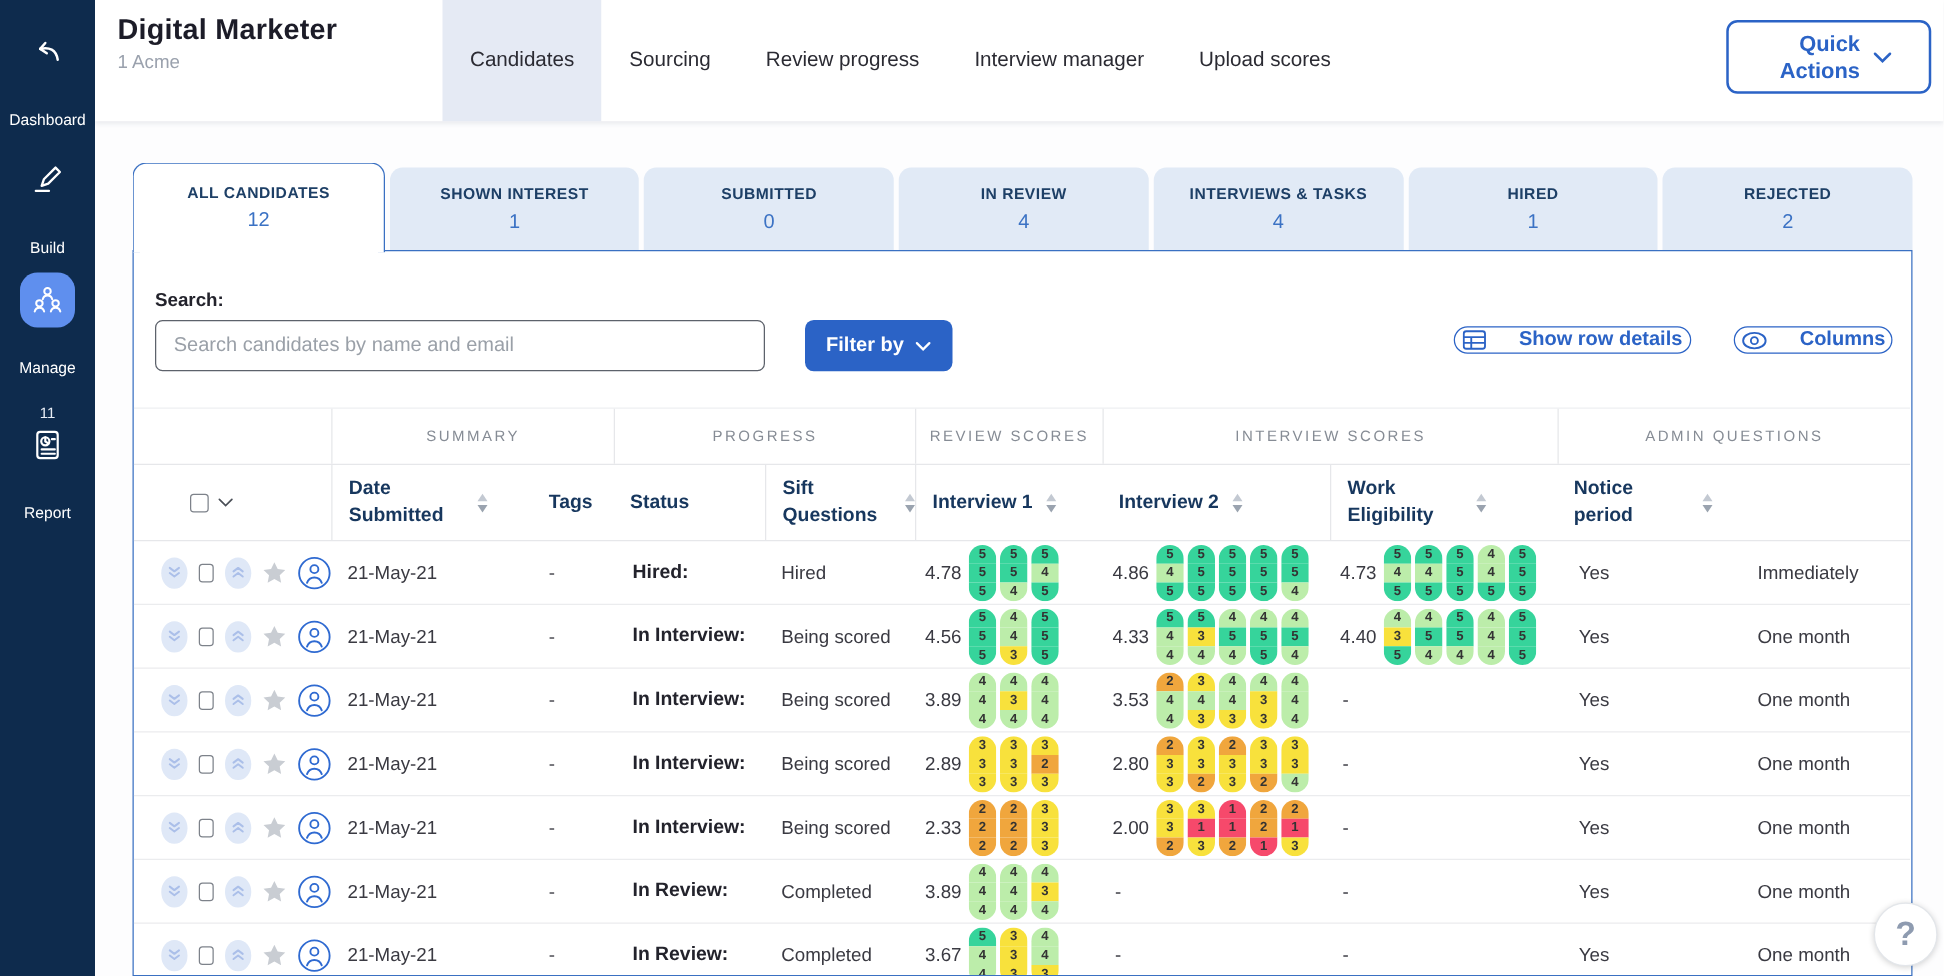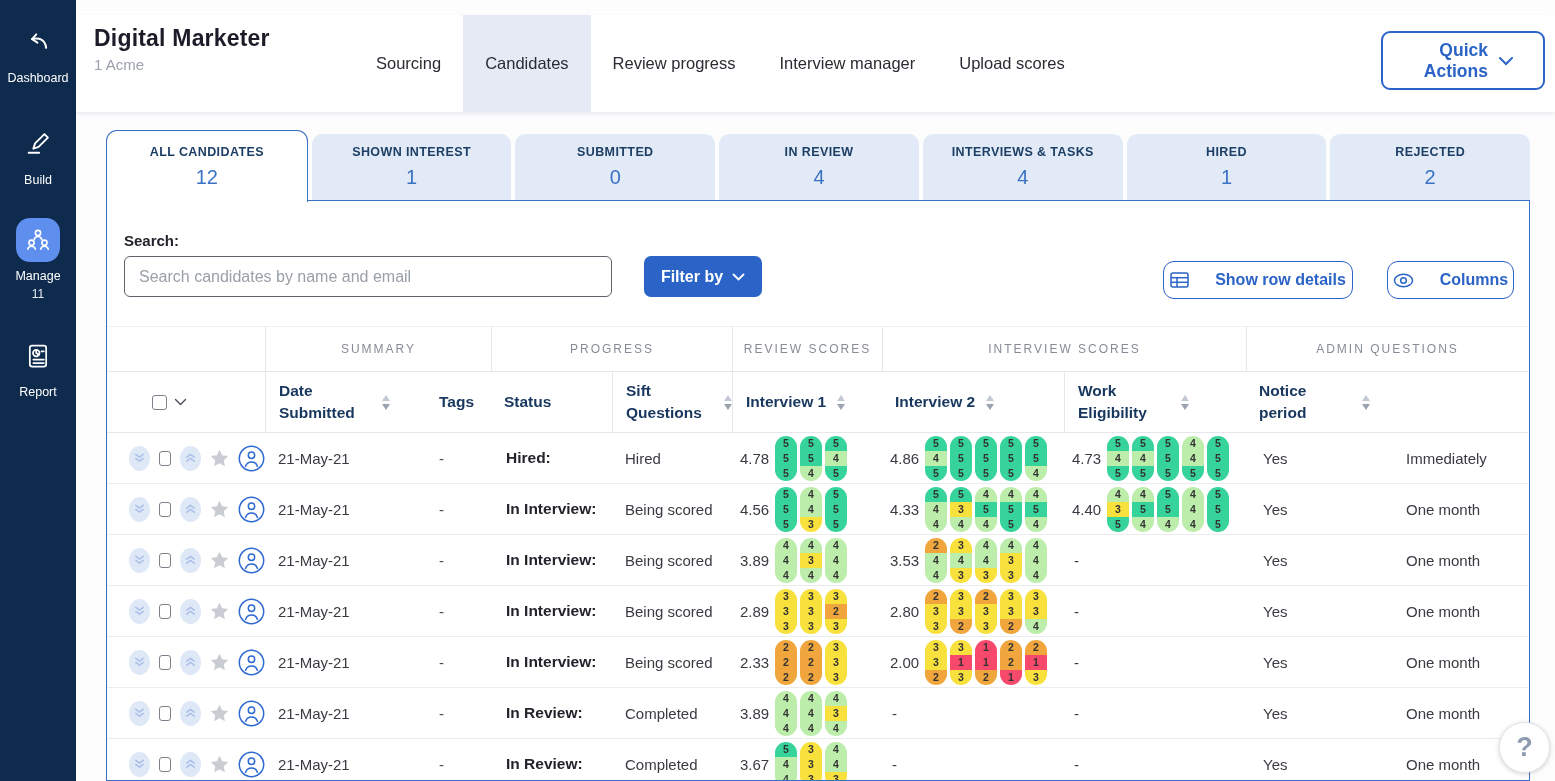--- a/index.html
+++ b/index.html
@@ -1,55 +1,55 @@
 <!DOCTYPE html>
 <html><head>
 <meta charset="utf-8">
 <style>
   * { box-sizing: border-box; margin: 0; padding: 0; }
   body { font-family: "Liberation Sans", sans-serif; background:#fff; }
   .page { position:relative; width:1555px; height:781px; background:#fdfdfe; overflow:hidden; }
 
   
   .sidebar { position:absolute; left:0; top:0; width:76px; height:781px; background:#0e2b4d; z-index:10; }
-  .side-item { position:absolute; width:76px; display:flex; flex-direction:column; align-items:center; gap:7px; color:#fff; cursor:pointer; }
+  .side-item { position:absolute; width:76px; display:flex; flex-direction:column; align-items:center; gap:25px; color:#fff; cursor:pointer; }
   .side-item .icon-wrap { width:44px; height:44px; display:flex; align-items:center; justify-content:center; border-radius:14px; }
   .side-item.active .icon-wrap { background:#5f8fee; }
   .side-label { font-size:12.5px; color:#fff; }
   .side-count { font-size:12px; color:#e8edf5; margin-top:-3px; }
 
   
-  .topbar { position:absolute; left:76px; top:15px; width:1479px; height:97px; background:#fff; box-shadow:0 2px 4px rgba(40,60,90,.10); z-index:5; }
+  .topbar { position:absolute; left:76px; top:0; width:1479px; height:97px; background:#fff; box-shadow:0 2px 4px rgba(40,60,90,.10); z-index:5; }
   .job-block { position:absolute; left:18px; top:10px; }
   .job-title { font-size:23px; font-weight:800; color:#1c1c28; letter-spacing:.2px; }
   .job-sub { font-size:15px; color:#9aa1ad; margin-top:4px; }
   .job-pill { display:inline-block; margin-top:8px; background:#3ce08e; color:#0d3a30; font-size:12.5px; padding:4px 10px; border-radius:11px; }
   .job-pill b { font-weight:700; }
   .nav-tabs { position:absolute; left:278px; top:0; height:97px; display:flex; }
   .nav-tab { height:97px; display:flex; align-items:center; padding:0 22px; font-size:16.5px; color:#2b2b33; cursor:pointer; }
   .nav-tab.active { background:#e5eaf4; }
   .qa-btn { position:absolute; right:10px; top:16px; width:164px; height:59px; border:2px solid #2b63c6; border-radius:9px; background:#fff;
             display:flex; align-items:center; justify-content:center; gap:10px; color:#2b63c6; font-weight:700; font-size:17.5px; cursor:pointer; }
   .qa-btn .qa-label { width:76px; text-align:right; line-height:1.2; }
 
   
   .tabs-row { position:absolute; left:106px; top:130px; width:1424px; height:70px; display:flex; gap:4px; z-index:4; }
   .status-tab { flex:1; margin-top:4px; background:#e1eaf6; border-radius:10px 10px 0 0; display:flex; flex-direction:column;
                 align-items:center; justify-content:center; gap:7px; cursor:pointer; }
   .status-tab .t-label { font-size:12.5px; font-weight:700; letter-spacing:.4px; color:#1d3f66; }
-  .status-tab .t-count { font-size:20px; color:#3b72c4; }
+  .status-tab .t-count { font-size:16px; color:#3b72c4; }
   .status-tab.active { margin-top:0; height:72px; background:#fff; border:1.5px solid #3a70c2; border-bottom:none; border-radius:11px 11px 0 0; }
 
   
   .panel { position:absolute; left:106px; top:200px; width:1424px; height:581px; background:#fff; border:1.5px solid #3a70c2; border-top:1.5px solid #3a70c2; z-index:3; overflow:hidden; }
   .search-label { position:absolute; left:17px; top:31px; font-size:15px; font-weight:700; color:#23232c; }
   .search-input { position:absolute; left:17px; top:55px; width:488px; height:41px; border:1px solid #5d626b; border-radius:6px; padding:0 14px; font-size:16px; color:#333; font-family:"Liberation Sans",sans-serif; }
   .search-input::placeholder { color:#9aa0a8; }
   .filter-btn { position:absolute; left:537px; top:55px; width:118px; height:41px; background:#2b63c6; border:none; border-radius:7px; color:#fff; font-weight:700; font-size:16px; display:flex; align-items:center; justify-content:center; gap:9px; cursor:pointer; }
-  .pill-btn { position:absolute; top:60px; height:38px; background:#fff; border:1.6px solid #2b63c6; border-radius:11px; color:#2b63c6; font-weight:700; font-size:16px; display:flex; align-items:center; justify-content:center; gap:26px; cursor:pointer; }
+  .pill-btn { position:absolute; top:60px; height:22px; background:#fff; border:1.6px solid #2b63c6; border-radius:11px; color:#2b63c6; font-weight:700; font-size:16px; display:flex; align-items:center; justify-content:center; gap:26px; cursor:pointer; }
   .rowdetails-btn { left:1056px; width:190px; }
   .columns-btn { left:1280px; width:127px; }
 
   
   .grid-cols { display:grid; grid-template-columns:158px 161px 65px 121px 120px 150px 182px 182px 145px 137px; }
   .table { position:absolute; left:0; top:125px; width:1421px; }
   .group-row { display:grid; grid-template-columns:158px 226px 241px 150px 364px 282px; height:46px; border-top:1px solid #eef0f2; border-bottom:1px solid #e6e7ea; }
   .group-cell { display:flex; align-items:center; justify-content:center; font-size:12px; letter-spacing:2px; color:#868c95; border-left:1px solid #e6e7ea; }
   .group-cell.spacer { border-left:none; }
   .header-row { height:61px; border-bottom:1px solid #e6e7ea; }
@@ -139,22 +139,22 @@
       <span class="side-label">Report</span>
     </div>
   </nav>
 
   <header class="topbar">
     <div class="job-block">
       <div class="job-title">Digital Marketer</div>
       <div class="job-sub">1 Acme</div>
     </div>
     <div class="nav-tabs">
+      <div class="nav-tab active">Candidates</div>
       <div class="nav-tab">Sourcing</div>
-      <div class="nav-tab active">Candidates</div>
       <div class="nav-tab">Review progress</div>
       <div class="nav-tab">Interview manager</div>
       <div class="nav-tab">Upload scores</div>
     </div>
     <button class="qa-btn">
       <span class="qa-label">Quick Actions</span>
       <svg width="16" height="10" viewBox="0 0 16 10" fill="none" stroke="#2b63c6" stroke-width="2" stroke-linecap="round">
           <polyline points="2,2 8,8 14,2"></polyline>
         </svg>
     </button>

